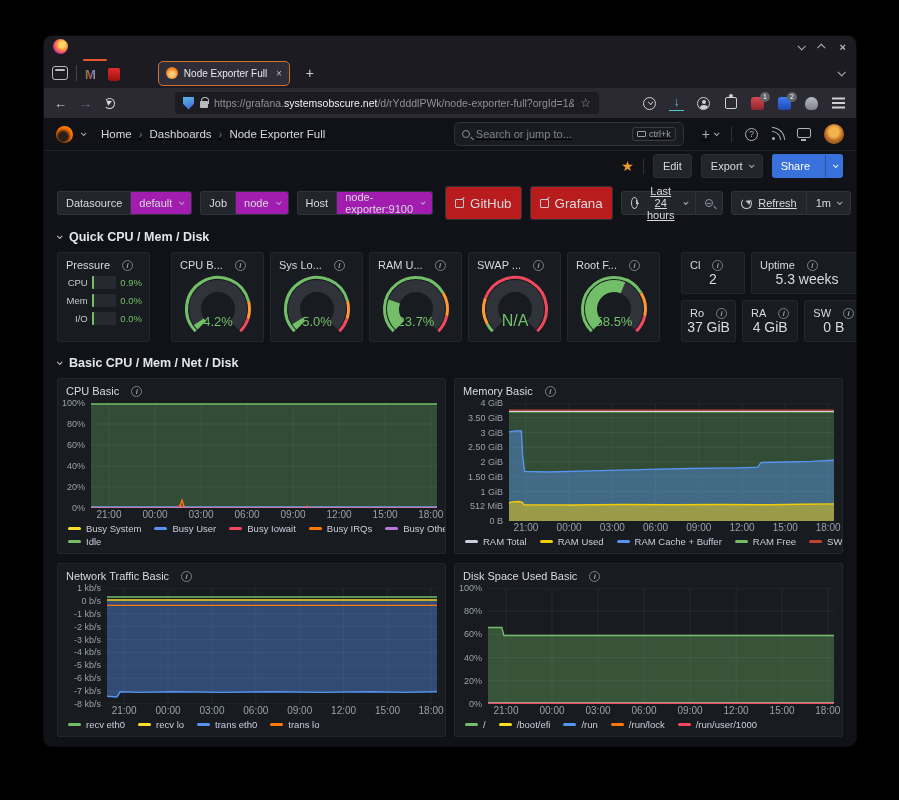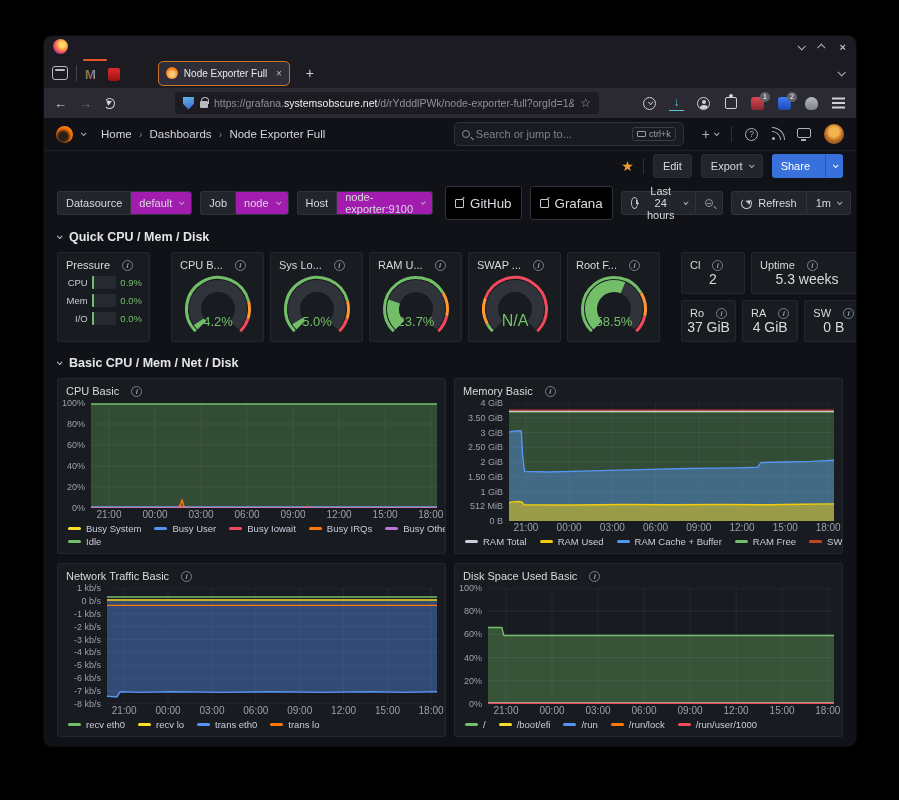--- a/index.html
+++ b/index.html
@@ -54,21 +54,21 @@
   .puzzle:before { content:""; position:absolute; top:-4px; left:3px; width:4px; height:4px; border-radius:50%; background:#cfcfd6; }
   .ext { width:13px; height:13px; border-radius:3px; }
   .ext.red { background:linear-gradient(180deg,#d8474f,#8d2730); }
   .ext.blue { background:linear-gradient(180deg,#3d7bf5,#1f49b3); }
   .ext.gray { background:linear-gradient(180deg,#b9bcc4,#7c808a); border-radius:50% 50% 40% 40%; }
   .badge { position:absolute; top:-4px; right:-5px; min-width:10px; height:10px; border-radius:5px; background:#5f6368; color:#fff; font-size:7px; display:flex; align-items:center; justify-content:center; padding:0 2px; }
   .burger { width:13px; height:1.8px; background:#cfcfd6; box-shadow:0 -4.5px 0 #cfcfd6, 0 4.5px 0 #cfcfd6; }
 
   
   .grafana { position:absolute; top:82px; left:0; right:0; bottom:0; background:#111217; display:flex; flex-direction:column; }
-  .g-header { height:33px; display:flex; align-items:center; padding:0 12px; gap:8px; border-bottom:1px solid rgba(204,204,220,0.09); }
+  .g-header { height:33px; display:flex; align-items:center; padding:0 12px; gap:8px; border-bottom:1px solid rgba(204,204,220,0.09);text-decoration:underline; }
   .g-logo { width:17px; height:17px; border-radius:50%; background:radial-gradient(circle at 42% 62%, #2b2017 0 30%, #f46800 55%, #fcaf38 100%); }
   .crumbs { display:flex; align-items:center; gap:7px; font-size:11.5px; color:#d3d5db; margin-left:8px; }
   .crumb-sep { color:#70737e; }
   .g-search { margin-left:auto; width:230px; height:24px; background:#181b20; border:1px solid #2f333a; border-radius:5px; display:flex; align-items:center; gap:6px; padding:0 7px; color:#7d828b; font-size:11px; }
   .mag { width:8px; height:8px; border:1.4px solid #8c919a; border-radius:50%; position:relative; flex:none; }
   .mag:after { content:""; position:absolute; left:7px; top:7px; width:4px; height:1.4px; background:#8c919a; transform:rotate(45deg); }
   .mag .minus { position:absolute; left:1px; top:2.6px; width:4px; height:1.2px; background:#8c919a; }
   .kbd { margin-left:auto; border:1px solid #383c44; border-radius:3px; font-size:9px; color:#9aa0a8; padding:1px 4px; display:flex; gap:3px; align-items:center; }
   .kbd-ic { width:9px; height:6px; border:1px solid #9aa0a8; border-radius:1px; }
   .g-hicons { display:flex; align-items:center; gap:13px; margin-left:10px; color:#aeb3bb; }
@@ -89,32 +89,32 @@
   .share { background:#3871dc; border:none; color:#fff; border-radius:3px; overflow:hidden; padding:0; }
   .share .lab { padding:0 9px; display:flex; align-items:center; height:22px; }
   .share .drop { width:18px; height:22px; display:flex; align-items:center; justify-content:center; border-left:1px solid rgba(0,0,0,0.25); }
   .share .chev { border-color:#fff; }
 
   .dash { flex:1; padding:9px 13px 0; display:flex; flex-direction:column; }
   .controls { display:flex; align-items:center; gap:8px; height:26px; margin-bottom:10px; font-size:11px; }
   .vargrp { display:flex; height:24px; }
   .varlab { background:#22252b; border:1px solid #2f333a; border-right:none; border-radius:3px 0 0 3px; color:#d8dade; display:flex; align-items:center; padding:0 8px; }
   .varval { background:#a21caf; border:1px solid #2f333a; border-radius:0 3px 3px 0; color:#d8dade; display:flex; align-items:center; gap:7px; padding:0 8px; }
-  .linkbtn { height:24px; background:#000000; border:1px solid #2f333a; border-radius:3px; color:#d8dade; display:flex; align-items:center; gap:6px; padding:16px 9px; }
+  .linkbtn { height:24px; background:#b91c1c; border:1px solid #2f333a; border-radius:3px; color:#d8dade; display:flex; align-items:center; gap:6px; padding:16px 9px; }
   .extlink { width:9px; height:9px; border:1.3px solid #c4c8cf; border-radius:1px; position:relative; }
   .extlink:after { content:""; position:absolute; right:-2px; top:-2px; width:4px; height:1.3px; background:#c4c8cf; transform:rotate(-45deg); }
   .timebtn { margin-left:auto; }
   .clock { width:12px; height:12px; border:1.4px solid #c4c8cf; border-radius:50%; position:relative; }
   .clock:after { content:""; position:absolute; left:4.5px; top:2px; width:1.3px; height:4px; background:#c4c8cf; }
   .clock:before { content:""; position:absolute; left:4.5px; top:5px; width:3px; height:1.3px; background:#c4c8cf; }
   .refresh-ic { width:11px; height:11px; border:1.5px solid #c4c8cf; border-radius:50%; border-top-color:transparent; position:relative; }
   .refresh-ic:after { content:""; position:absolute; right:-2px; top:-2px; border:3px solid transparent; border-bottom:4px solid #c4c8cf; transform:rotate(45deg); }
   .seg { display:flex; }
   .seg .gbtn { border-radius:0; }
-  .seg .gbtn:first-child { border-radius:3px 0 0 3px; }
+  .seg .gbtn:first-child { border-radius:3px 0 0 3px;text-decoration:underline; }
   .seg .gbtn:last-child { border-radius:0 3px 3px 0; border-left:none; }
   .gbtn { height:24px; }
 
   .section { display:flex; align-items:center; gap:8px; color:#e3e5ea; font-size:12.5px; font-weight:bold; margin:4px 0 8px; }
   .section .chev { border-color:#c9ccd3; }
 
   .panel { background:#181b20; border:1px solid #23262d; border-radius:2px; position:relative; }
   .p-head { display:flex; align-items:center; gap:12px; padding:6px 8px 0; font-size:11px; color:#d8dade; font-weight:500; white-space:nowrap; overflow:hidden; }
   .info { width:11px; height:11px; min-width:11px; border:1px solid #7c828b; border-radius:50%; color:#9aa0a8; font-size:7.5px; font-style:italic; font-weight:bold; display:flex; align-items:center; justify-content:center; }
 

